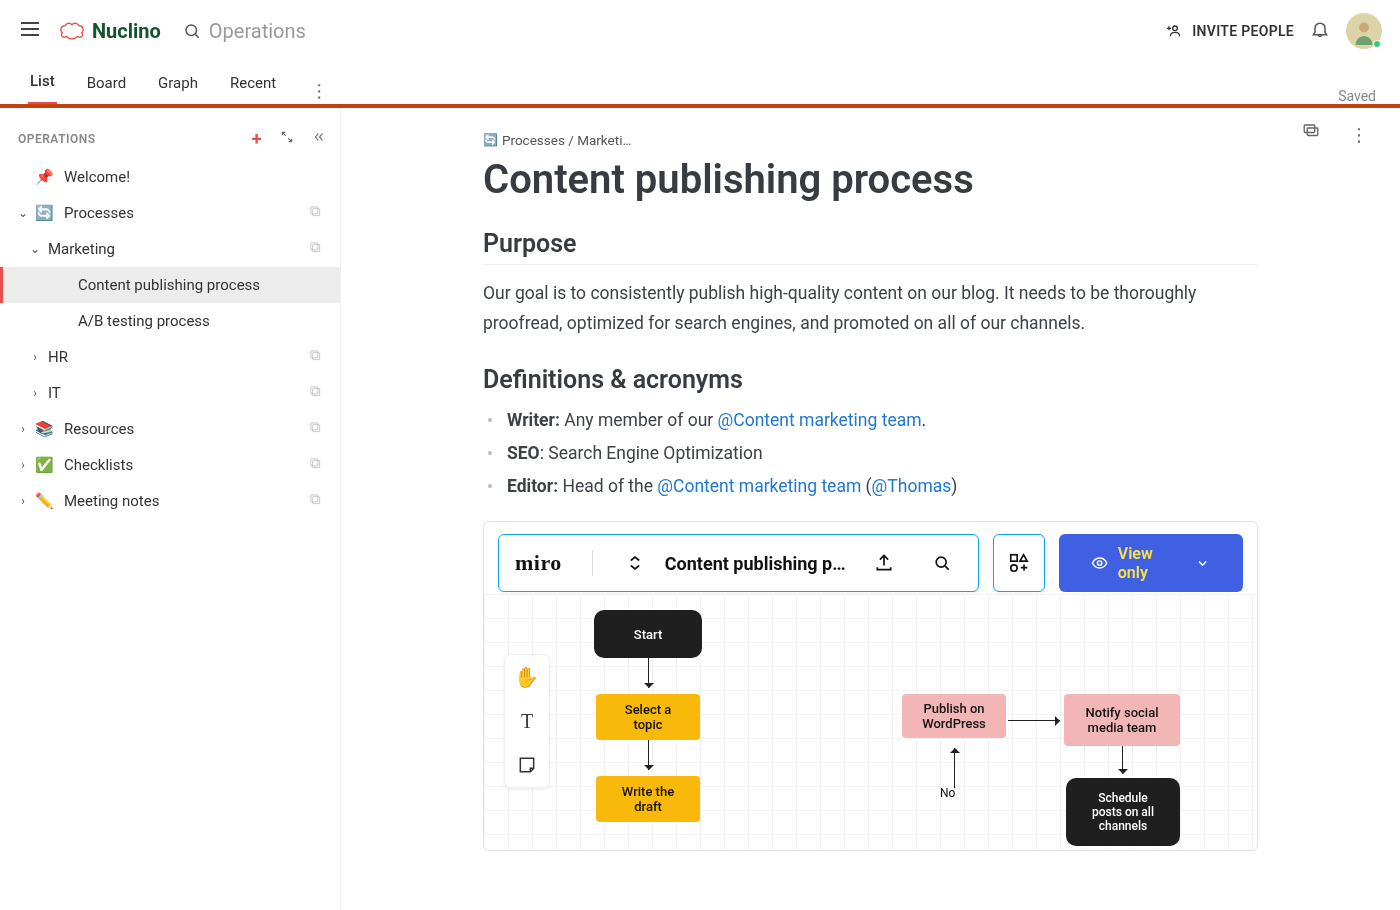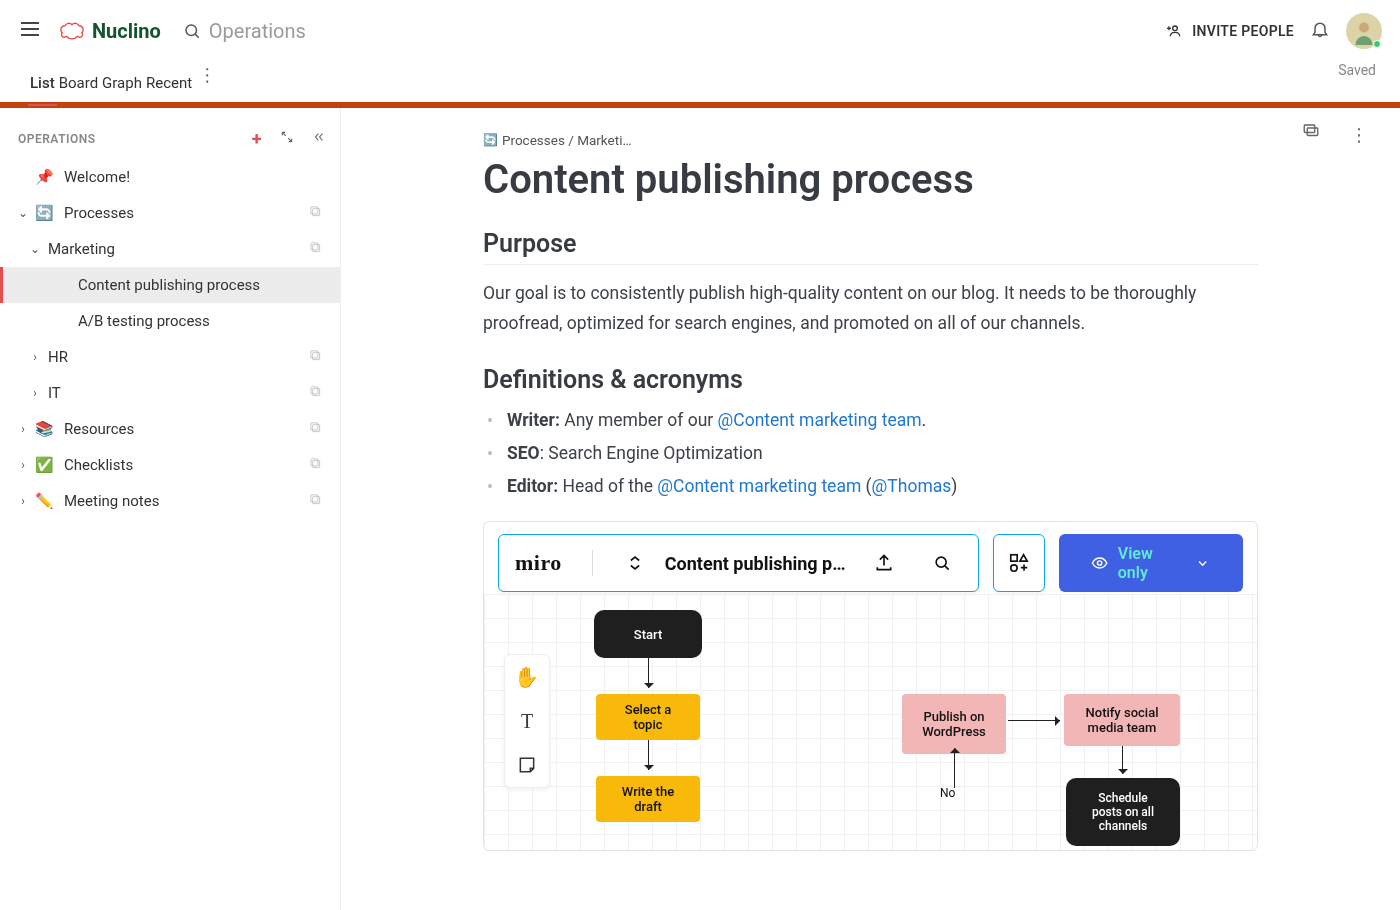--- a/index.html
+++ b/index.html
@@ -33,24 +33,25 @@
   .spacer { flex:1; }
   .invite { font-size:14px; font-weight:600; color:#333; display:flex; align-items:center; gap:9px; letter-spacing: 0.3px;}
   .bell { width:20px; height:20px; color:#555; }
   .avatar { position:relative; width:36px; height:36px; border-radius:50%; background: #dcd3a7; display:flex; align-items:center; justify-content:center; }
   .avatar svg { width:28px; height:28px; }
   .status-dot { position:absolute; bottom:1px; right:1px; width:8px; height:8px; background:#2ecc71; border-radius:50%; border:1px solid #fff;}
 
   
   .viewbar {
     display:flex;
-    align-items:flex-start;
+    align-items:flex-end;
     height:46px;
-    border-bottom:6px solid #c2410c;
+    border-bottom:4px solid #c2410c;
     padding: 0 24px 0 28px;
+    gap: 28px;
   }
   .viewtab { font-size:15px; color:#333; padding: 12px 2px; cursor:pointer; }
   .viewtab.active { border-bottom: 2px solid #e94c4c; font-weight:500; }
   .dots { color:#666; font-size:18px; line-height:1; cursor:pointer; padding:4px;}
   .saved { margin-left:auto; font-size:14px; color:#888; }
 
   
   .body { display:flex; height: calc(910px - 62px - 46px); }
 
   
@@ -142,21 +143,21 @@
     display:flex; align-items:center;justify-content:flex-end;
   }
   .miro-main { flex:1; padding:8px 16px; gap:18px;}
   .miro-logo { font-family: Georgia, serif; font-weight:700; font-size:22px; letter-spacing:.5px; color:#111; }
   .miro-divider { width:1px; height:26px; background:#ddd; margin:0 12px;}
   .miro-title { font-size:18px; font-weight:700; color:#111; flex:1; white-space:nowrap; overflow:hidden; text-overflow:ellipsis;}
   .miro-iconbtn { width:40px; display:flex; justify-content:center; align-items:center; color:#222;}
   .miro-iconbtn svg { width:20px; height:20px; }
   .miro-small { padding:10px 14px; }
   .miro-viewonly {
-    background:#4060e3; color:#5eead4; border-radius:6px; padding:10px 32px;
+    background:#4060e3; color:#fde047; border-radius:6px; padding:10px 32px;
     display:flex; align-items:center; gap:10px; font-weight:600; font-size:16px;
   }
   .miro-viewonly svg { width:18px; height:18px;}
 
   .miro-canvas {
     position:absolute; top:72px; left:0; right:0; bottom:0;
     background-image:
       linear-gradient(#f1f1f1 1px, transparent 1px),
       linear-gradient(90deg, #f1f1f1 1px, transparent 1px);
     background-size: 24px 24px;
@@ -421,21 +422,21 @@
               </svg>
           </div>
         </div>
 
         <div class="node dark" style="left:110px; top:16px;  width:108px; height:48px;">Start</div>
         <div class="arrow v" style="left:164px; top:64px;  height:30px;"></div>
         <div class="node yellow" style="left:112px; top:100px; width:104px; height:46px;">Select a topic</div>
         <div class="arrow v" style="left:164px; top:146px; height:30px;"></div>
         <div class="node yellow" style="left:112px; top:182px; width:104px; height:46px;">Write the draft</div>
 
-        <div class="node pink" style="left:418px; top:100px; width:104px; height:60px;">Publish on WordPress</div>
+        <div class="node pink" style="left:418px; top:100px; width:104px; height:44px;">Publish on WordPress</div>
         <div class="arrow h" style="left:524px; top:126px; width:52px;"></div>
         <div class="node pink" style="left:580px; top:100px; width:116px; height:52px;">Notify social media team</div>
 
         <div class="arrow v up" style="left:470px; top:154px; height:40px;"></div>
         <div class="edgelabel" style="left:456px; top:192px;">No</div>
 
         <div class="arrow v" style="left:638px; top:152px; height:28px;"></div>
         <div class="node dark" style="left:582px; top:184px; width:114px; height:68px; font-size:12px;">Schedule posts on all channels</div>
       </div>
     </div>

